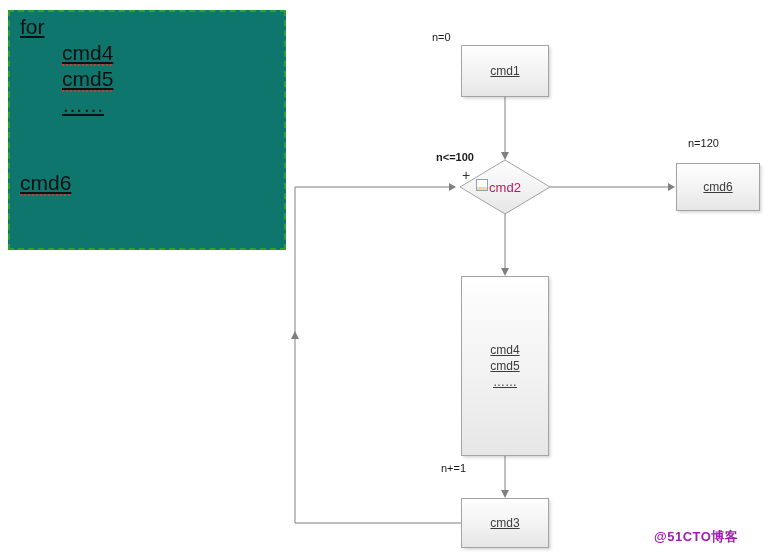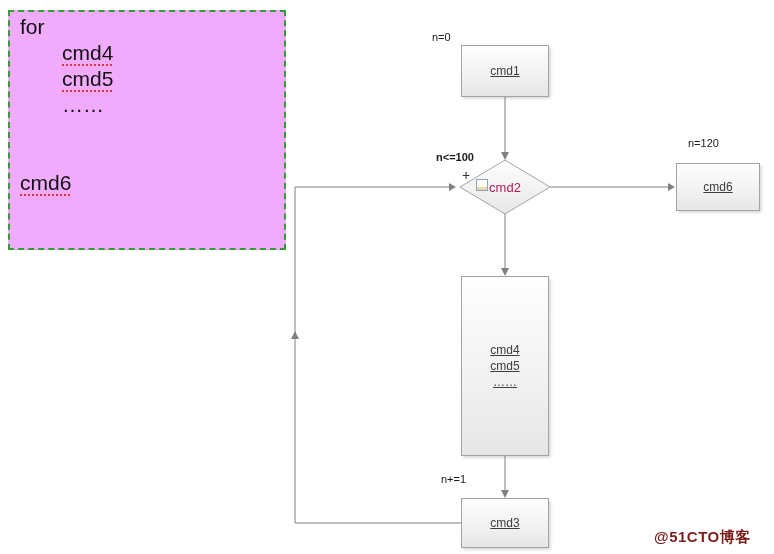--- a/index.html
+++ b/index.html
@@ -11,21 +11,22 @@
     overflow:hidden;
   }
   .stage { position:absolute; left:0; top:0; width:774px; height:554px; }
 
   
   .code-panel {
     position:absolute; left:8px; top:10px; width:278px; height:240px;
     border:2px dashed #2ea12e;
     padding:2px 10px;
     font-size:21px; color:#101010; line-height:26px;
-    background:#f0abfc;
+    background:#0f766e;
+    text-decoration:underline;
   }
   .code-line { white-space:pre; }
   .indent { padding-left:42px; }
   .blank { height:26px; }
   .spell {
     text-decoration-line:underline;
     text-decoration-style:dotted;
     text-decoration-color:#e03434;
     text-decoration-thickness:2px;
     text-underline-offset:4px;
@@ -47,36 +48,36 @@
   .node-cmd3 { left:461px; top:498px; width:88px; height:50px;align-items:center; }
 
   .diamond-label {
     position:absolute; left:460px; top:180px; width:90px;
     text-align:center; font-size:13px; color:#be185d;
   }
   .annotation { position:absolute; font-size:11px; color:#1a1a1a; }
   .ann-n0    { left:432px; top:31px; }
   .ann-n100  { left:436px; top:151px;font-weight:bold; }
   .ann-n101  { left:688px; top:137px; }
-  .ann-ninc  { left:441px; top:473px; }
+  .ann-ninc  { left:441px; top:462px; }
 
   .paste-plus {
     position:absolute; left:462px; top:168px;
     font-size:14px; color:#333; line-height:14px;
   }
   .paste-box {
     position:absolute; left:476px; top:179px;
     width:12px; height:12px;
     border:1px solid #8aa4c0; background:#fdfdf3;
     box-shadow:inset 0 -3px 0 #e8d8b0;
   }
 
   .watermark {
     position:absolute; left:654px; top:528px;
-    font-size:15px; font-weight:bold; color:#7f1d1d;
+    font-size:13px; font-weight:bold; color:#a21caf;
     letter-spacing:0.5px;
   }
 </style>
 </head>
 <body>
 
 <div class="stage">
 
   <div class="code-panel">
     <div class="code-line"><span>for</span></div>

